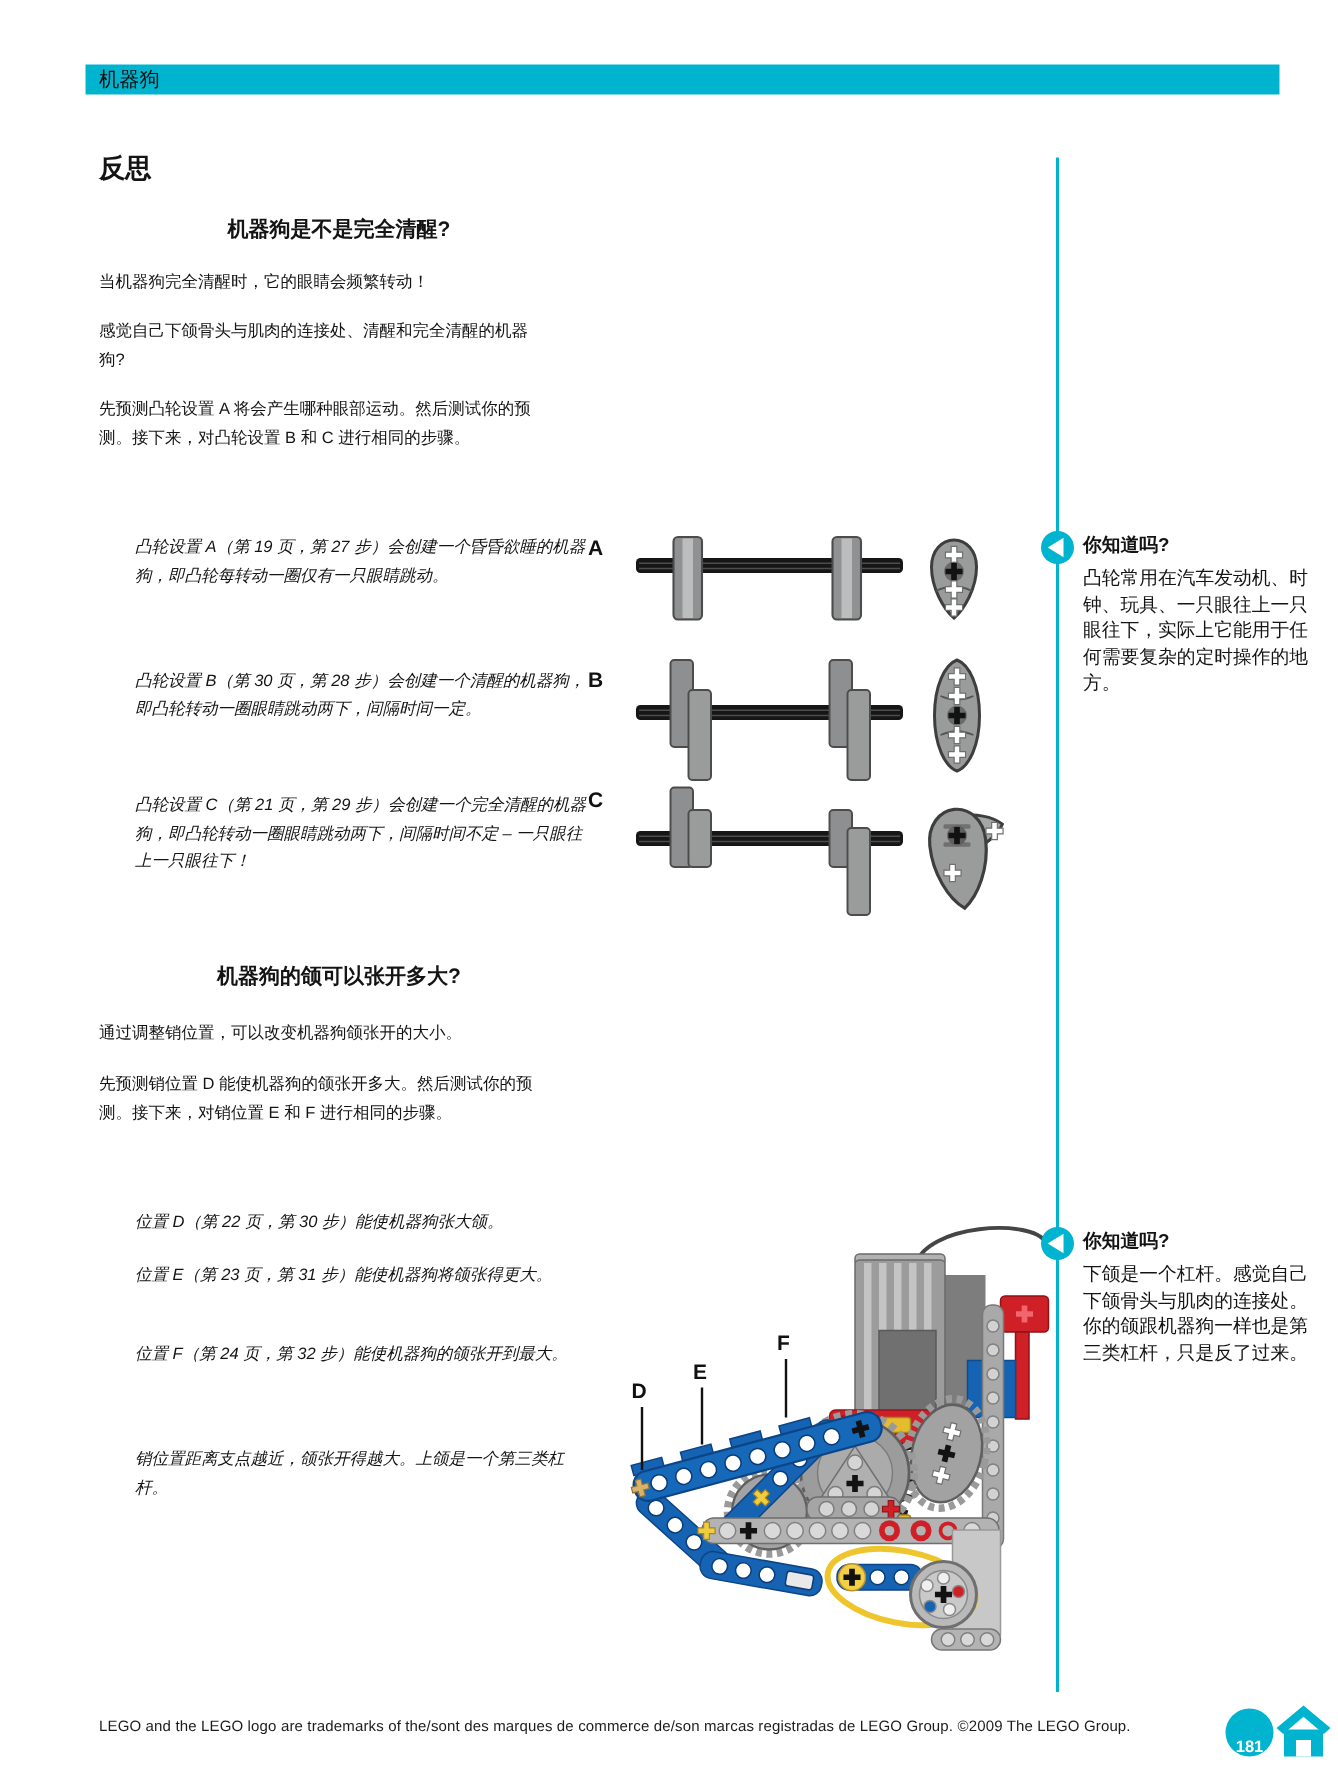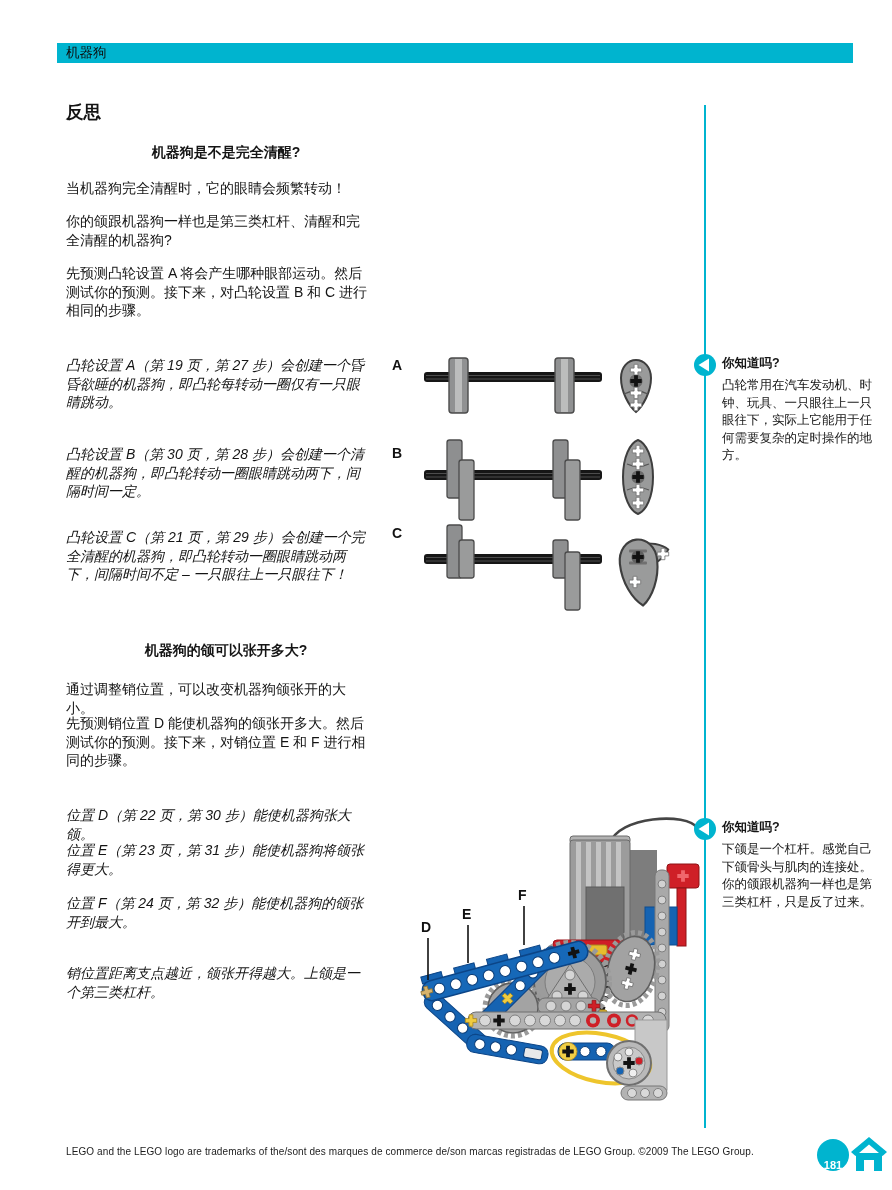--- a/index.html
+++ b/index.html
@@ -9,22 +9,22 @@
     font-family:"Liberation Sans","DejaVu Sans",sans-serif; color:#141414;
   }
   .abs { position:absolute; }
   .header-bar {
     left:57px; top:43px; width:796px; height:20px;
     background:#00b4cf; display:flex; align-items:center; padding-left:9px;
     font-size:13.5px; color:#0d0d0d;
   }
   .page-title { left:66px; top:100px; font-size:17.5px; font-weight:bold; }
   .q-head { left:66px; font-size:14px; font-weight:bold; width:320px;text-align:center; }
-  .para { left:66px; width:302px; font-size:14px; line-height:18.5px; }
-  .italic { font-style:italic; }
+  .para { left:66px; width:302px; font-size:11px; line-height:18.5px; }
+  .italic { font-style:italic;margin-left:24px; }
   .side-note-title { left:722px; width:160px; font-size:12.5px; font-weight:bold; }
   .side-note-body { left:722px; width:152px; font-size:12.5px; line-height:17.5px; }
   .side-rule { left:704px; top:105px; width:2px; height:1023px; background:#00b4cf; }
   .footer-text { left:66px; top:1146px; font-size:10px; color:#1c1c1c; letter-spacing:0.1px; }
   .page-badge {
     left:817px; top:1139px; width:32px; height:32px; border-radius:50%;
     background:#00b4cf; color:#ffffff; font-size:11px; font-weight:bold;
     display:flex; align-items:flex-end; justify-content:center;
   }
   svg text { font-family:"Liberation Sans","DejaVu Sans",sans-serif; font-weight:bold; font-size:14px; fill:#111; }
@@ -40,21 +40,21 @@
 </svg>
 
 <div class="abs header-bar">
   <span>机器狗</span>
 </div>
 
 <div class="abs page-title">反思</div>
 
 <div class="abs q-head" style="top:144px">机器狗是不是完全清醒?</div>
 <div class="abs para" style="top:179px">当机器狗完全清醒时，它的眼睛会频繁转动！</div>
-<div class="abs para" style="top:212px">你的颌跟机器狗一样也是第三类杠杆、清醒和完全清醒的机器狗?</div>
+<div class="abs para" style="top:212px">感觉自己下颌骨头与肌肉的连接处、清醒和完全清醒的机器狗?</div>
 <div class="abs para" style="top:264px">先预测凸轮设置 A 将会产生哪种眼部运动。然后测试你的预测。接下来，对凸轮设置 B 和 C 进行相同的步骤。</div>
 <div class="abs para italic" style="top:356px">凸轮设置 A（第 19 页，第 27 步）会创建一个昏昏欲睡的机器狗，即凸轮每转动一圈仅有一只眼睛跳动。</div>
 <div class="abs para italic" style="top:445px">凸轮设置 B（第 30 页，第 28 步）会创建一个清醒的机器狗，即凸轮转动一圈眼睛跳动两下，间隔时间一定。</div>
 <div class="abs para italic" style="top:528px">凸轮设置 C（第 21 页，第 29 步）会创建一个完全清醒的机器狗，即凸轮转动一圈眼睛跳动两下，间隔时间不定 – 一只眼往上一只眼往下！</div>
 
 <svg class="abs" style="left:383px; top:348px" width="290" height="270" viewBox="0 0 290 270">
 
   <text x="9" y="22">A</text>
   <g>
     <rect x="41" y="24" width="178" height="10" rx="3" fill="#161616"></rect>

